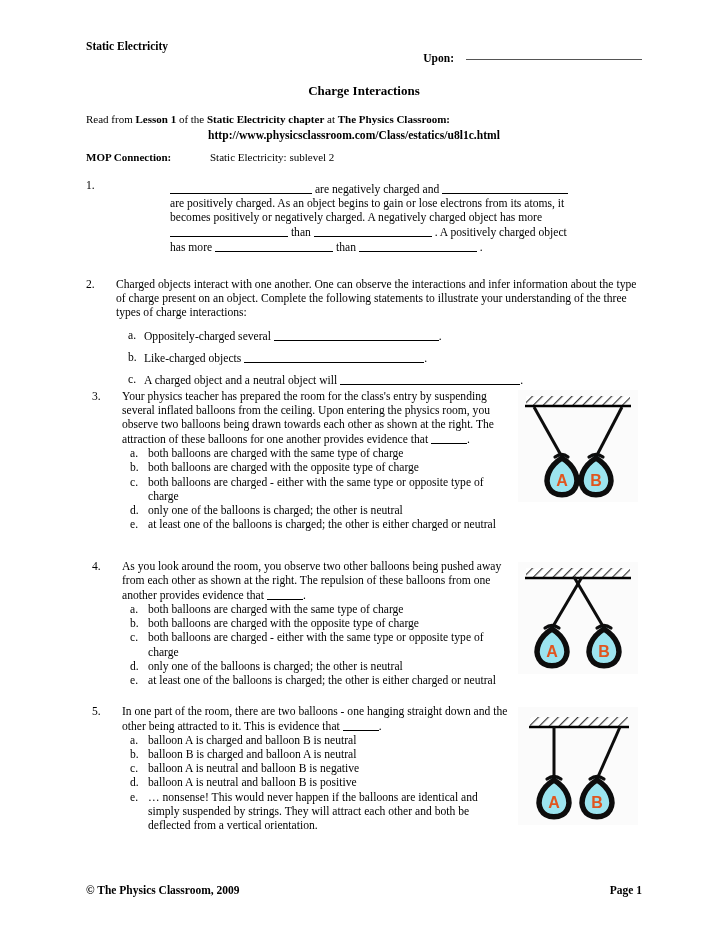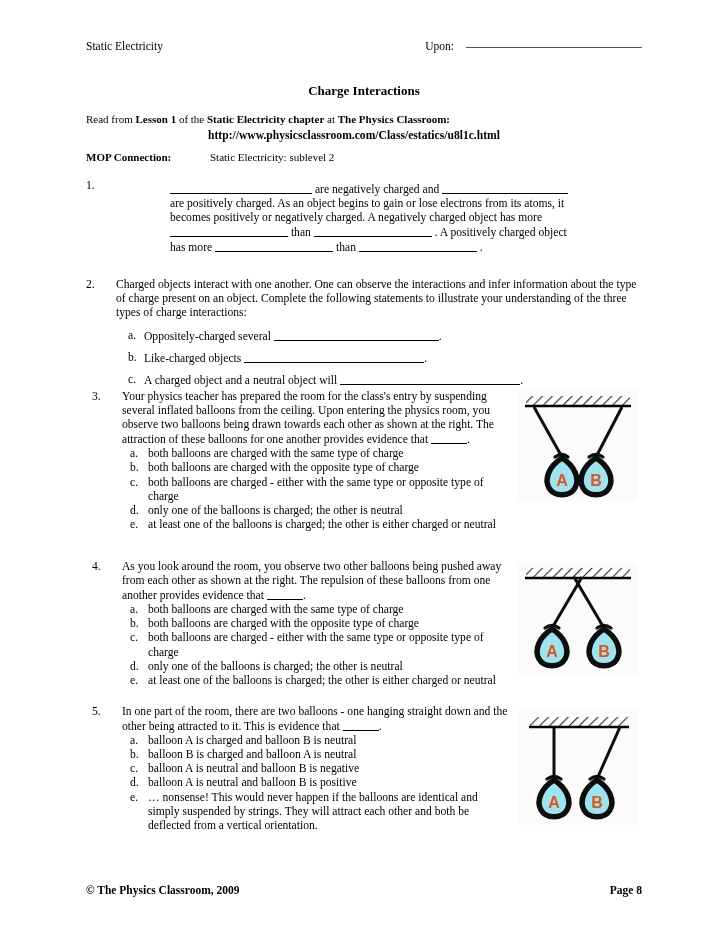--- a/index.html
+++ b/index.html
@@ -24,21 +24,22 @@
 
   
   .hdr {
     position: absolute;
     left: 86px;
     top: 40px;
     width: 556px;
     display: flex;
     align-items: baseline;
     font-size: 11.5px;
-    font-weight: normal;
+    font-weight: bold;
+    flex-direction: column;
   }
   .hdr-left { white-space: nowrap; }
   .hdr-right {
     margin-left: auto;
     display: flex;
     align-items: baseline;
     white-space: nowrap;
   }
   .name-rule {
     display: inline-block;
@@ -352,16 +353,16 @@
       </g>
       <path d="M36 73 C23 81 18 94 23 103 C28 112 44 112 49 103 C54 94 49 81 36 73 Z" fill="#9ce4ef" stroke="#0d0d0d" stroke-width="5.5" stroke-linejoin="round"></path>
       <text x="36" y="101" font-family="'Liberation Sans', sans-serif" font-size="16" font-weight="bold" fill="#e0551f" text-anchor="middle">A</text>
       <path d="M79 73 C66 81 61 94 66 103 C71 112 87 112 92 103 C97 94 92 81 79 73 Z" fill="#9ce4ef" stroke="#0d0d0d" stroke-width="5.5" stroke-linejoin="round"></path>
       <text x="79" y="101" font-family="'Liberation Sans', sans-serif" font-size="16" font-weight="bold" fill="#e0551f" text-anchor="middle">B</text>
     </svg>
   </div>
 
   <div class="footer">
     <span>© The Physics Classroom, 2009</span>
-    <span class="pg">Page 8</span>
+    <span class="pg">Page 1</span>
   </div>
 
 </div>
 
 </body></html>

